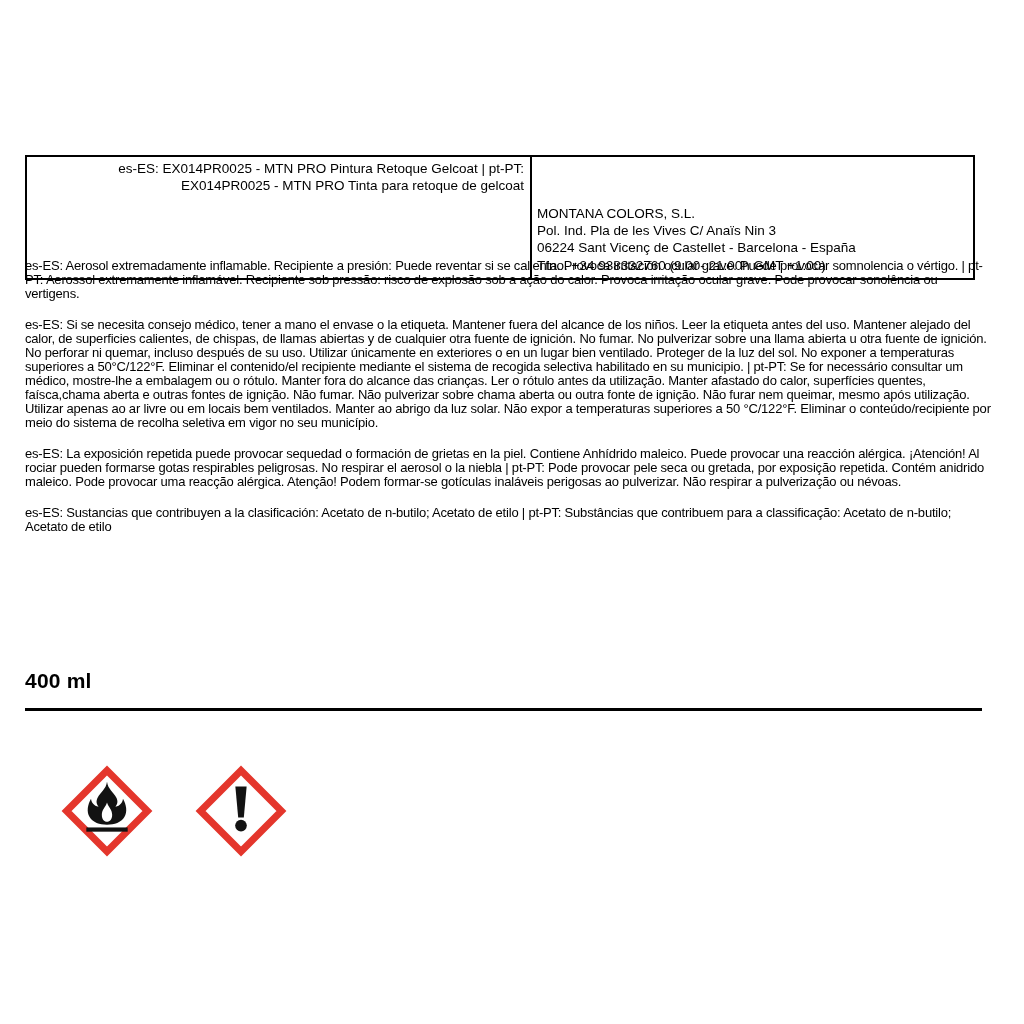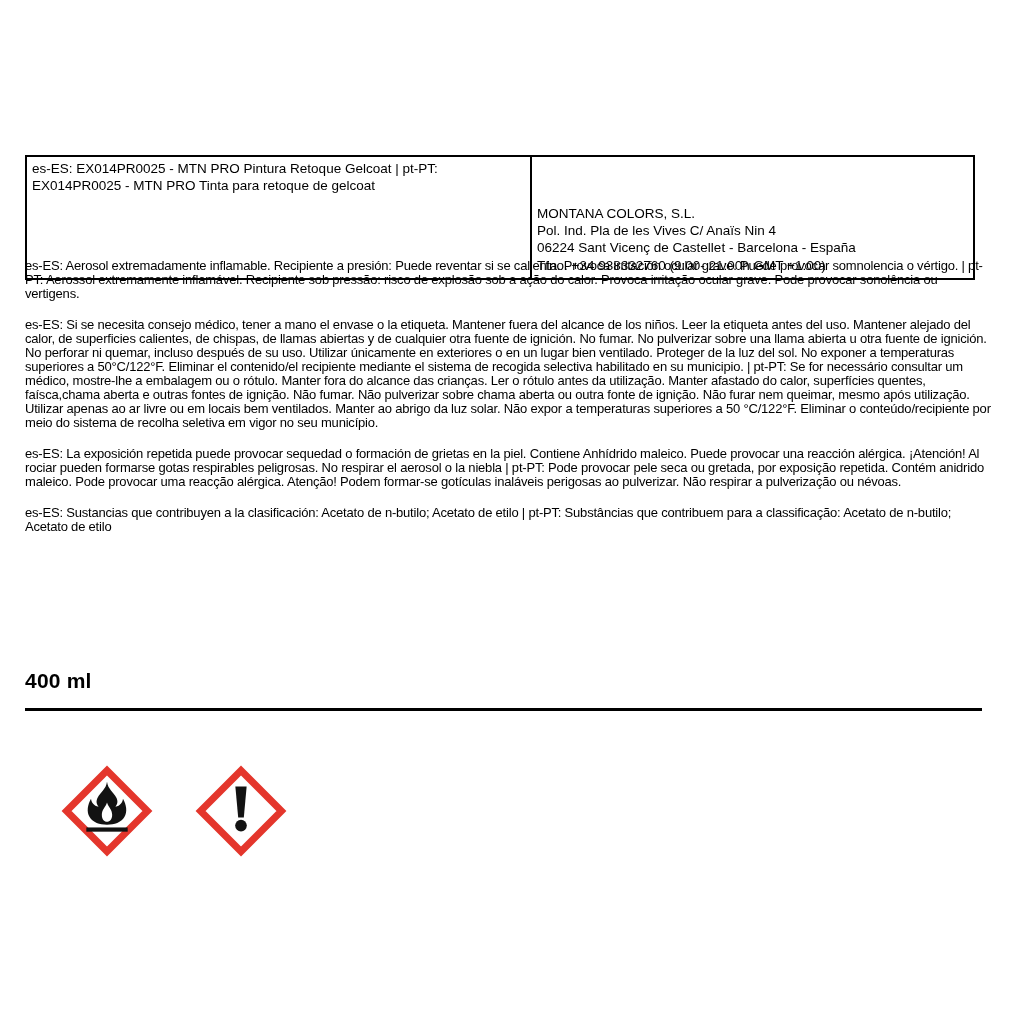--- a/index.html
+++ b/index.html
@@ -33,20 +33,21 @@
     line-height: 17.2px;
   }
   .info-table .cell {
     padding: 3px 6px 4px 5px;
     box-sizing: border-box;
   }
   .cell-product {
     width: 505px;
     flex: 0 0 505px;
     border-right: 2px solid #000;
+    text-align: right;
   }
   .cell-company {
     flex: 1 1 auto;
     margin-top: 45px;
   }
   
   .text-flow {
     position: absolute;
     top: 259px;
     left: 25px;
@@ -96,21 +97,21 @@
 </style>
 </head>
 <body>
 
 <div class="page">
 
   <div class="info-table">
     <div class="cell cell-product">es-ES: EX014PR0025 - MTN PRO Pintura Retoque Gelcoat | pt-PT: EX014PR0025 - MTN PRO Tinta para retoque de gelcoat</div>
     <div class="cell cell-company">
       <div>MONTANA COLORS, S.L.</div>
-      <div>Pol. Ind. Pla de les Vives  C/ Anaïs Nin 4</div>
+      <div>Pol. Ind. Pla de les Vives  C/ Anaïs Nin 3</div>
       <div>06224 Sant Vicenç de Castellet - Barcelona - España</div>
       <div>Tfno. +34 938332760 (9:00- 21:00h GMT +1:00)</div>
     </div>
   </div>
 
   <div class="text-flow">
     <p>es-ES: Aerosol extremadamente inflamable. Recipiente a presión: Puede reventar si se calienta. Provoca irritación ocular grave. Puede provocar somnolencia o vértigo. | pt-PT: Aerossol extremamente inflamável. Recipiente sob pressão: risco de explosão sob a ação do calor. Provoca irritação ocular grave. Pode provocar sonolência ou vertigens.</p>
     <p>es-ES: Si se necesita consejo médico, tener a mano el envase o la etiqueta. Mantener fuera del alcance de los niños. Leer la etiqueta antes del uso. Mantener alejado del calor, de superficies calientes, de chispas, de llamas abiertas y de cualquier otra fuente de ignición. No fumar. No pulverizar sobre una llama abierta u otra fuente de ignición. No perforar ni quemar, incluso después de su uso. Utilizar únicamente en exteriores o en un lugar bien ventilado. Proteger de la luz del sol. No exponer a temperaturas superiores a 50°C/122°F. Eliminar el contenido/el recipiente mediante el sistema de recogida selectiva habilitado en su municipio. | pt-PT: Se for necessário consultar um médico, mostre-lhe a embalagem ou o rótulo. Manter fora do alcance das crianças. Ler o rótulo antes da utilização. Manter afastado do calor, superfícies quentes, faísca,chama aberta e outras fontes de ignição. Não fumar. Não pulverizar sobre chama aberta ou outra fonte de ignição. Não furar nem queimar, mesmo após utilização. Utilizar apenas ao ar livre ou em locais bem ventilados. Manter ao abrigo da luz solar. Não expor a temperaturas superiores a 50 °C/122°F. Eliminar o conteúdo/recipiente por meio do sistema de recolha seletiva em vigor no seu município.</p>
     <p>es-ES: La exposición repetida puede provocar sequedad o formación de grietas en la piel. Contiene Anhídrido maleico. Puede provocar una reacción alérgica. ¡Atención! Al rociar pueden formarse gotas respirables peligrosas. No respirar el aerosol o la niebla | pt-PT: Pode provocar pele seca ou gretada, por exposição repetida. Contém anidrido maleico. Pode provocar uma reacção alérgica. Atenção! Podem formar-se gotículas inaláveis perigosas ao pulverizar. Não respirar a pulverização ou névoas.</p>
     <p>es-ES: Sustancias que contribuyen a la clasificación: Acetato de n-butilo; Acetato de etilo | pt-PT: Substâncias que contribuem para a classificação: Acetato de n-butilo; Acetato de etilo</p>

